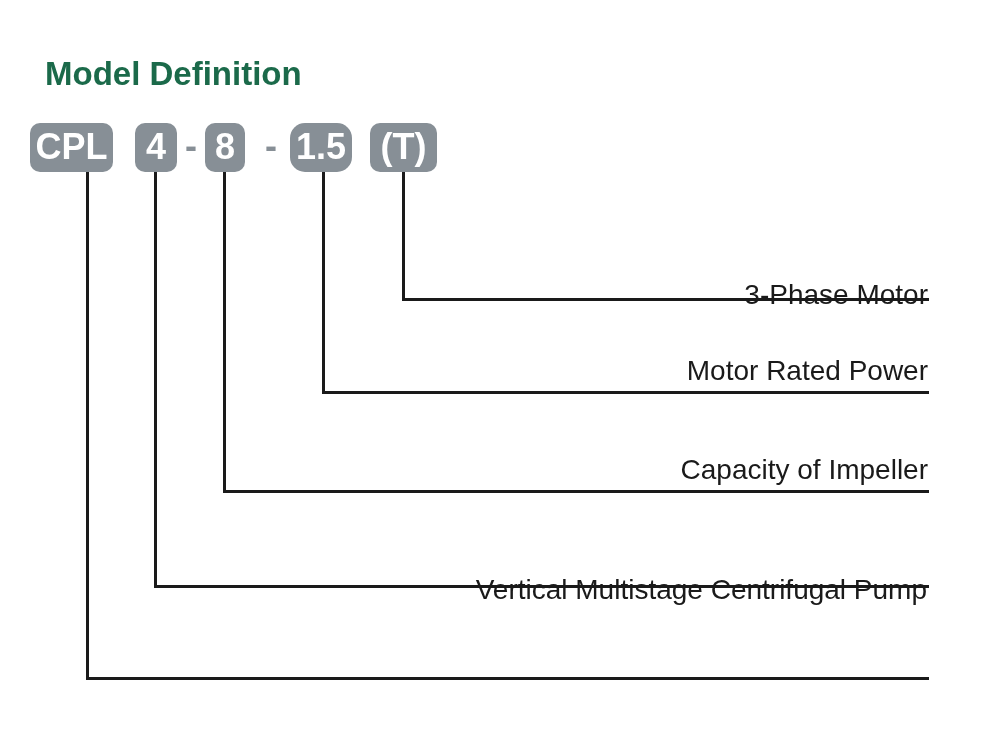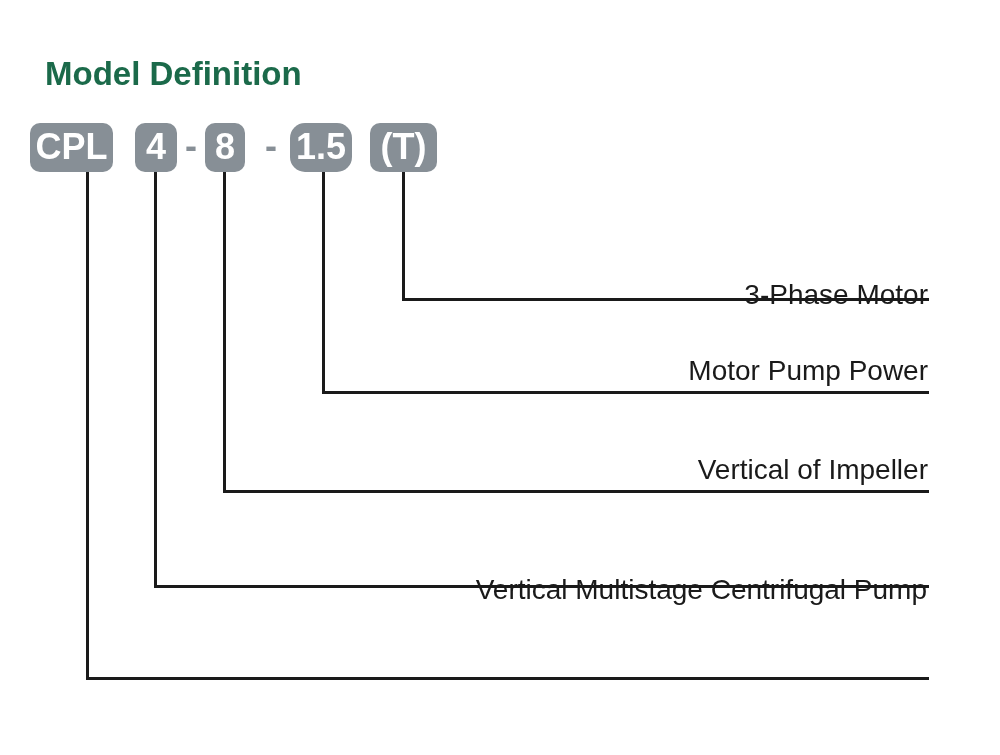--- a/index.html
+++ b/index.html
@@ -116,19 +116,19 @@
     <span>(T)</span>
   </div>
 
   <div class="connector conn-phase"></div>
   <div class="connector conn-power"></div>
   <div class="connector conn-impeller"></div>
   <div class="connector conn-capacity"></div>
   <div class="connector conn-prefix"></div>
 
   <div class="conn-label lbl-phase">3-Phase Motor</div>
-  <div class="conn-label lbl-power">Motor Pump Power</div>
-  <div class="conn-label lbl-impeller">Vertical of Impeller</div>
+  <div class="conn-label lbl-power">Motor Rated Power</div>
+  <div class="conn-label lbl-impeller">Capacity of Impeller</div>
   <div class="conn-label lbl-prefix">
     <div>Vertical Multistage Centrifugal Pump</div>
   </div>
 
 </div>
 
 </body></html>

